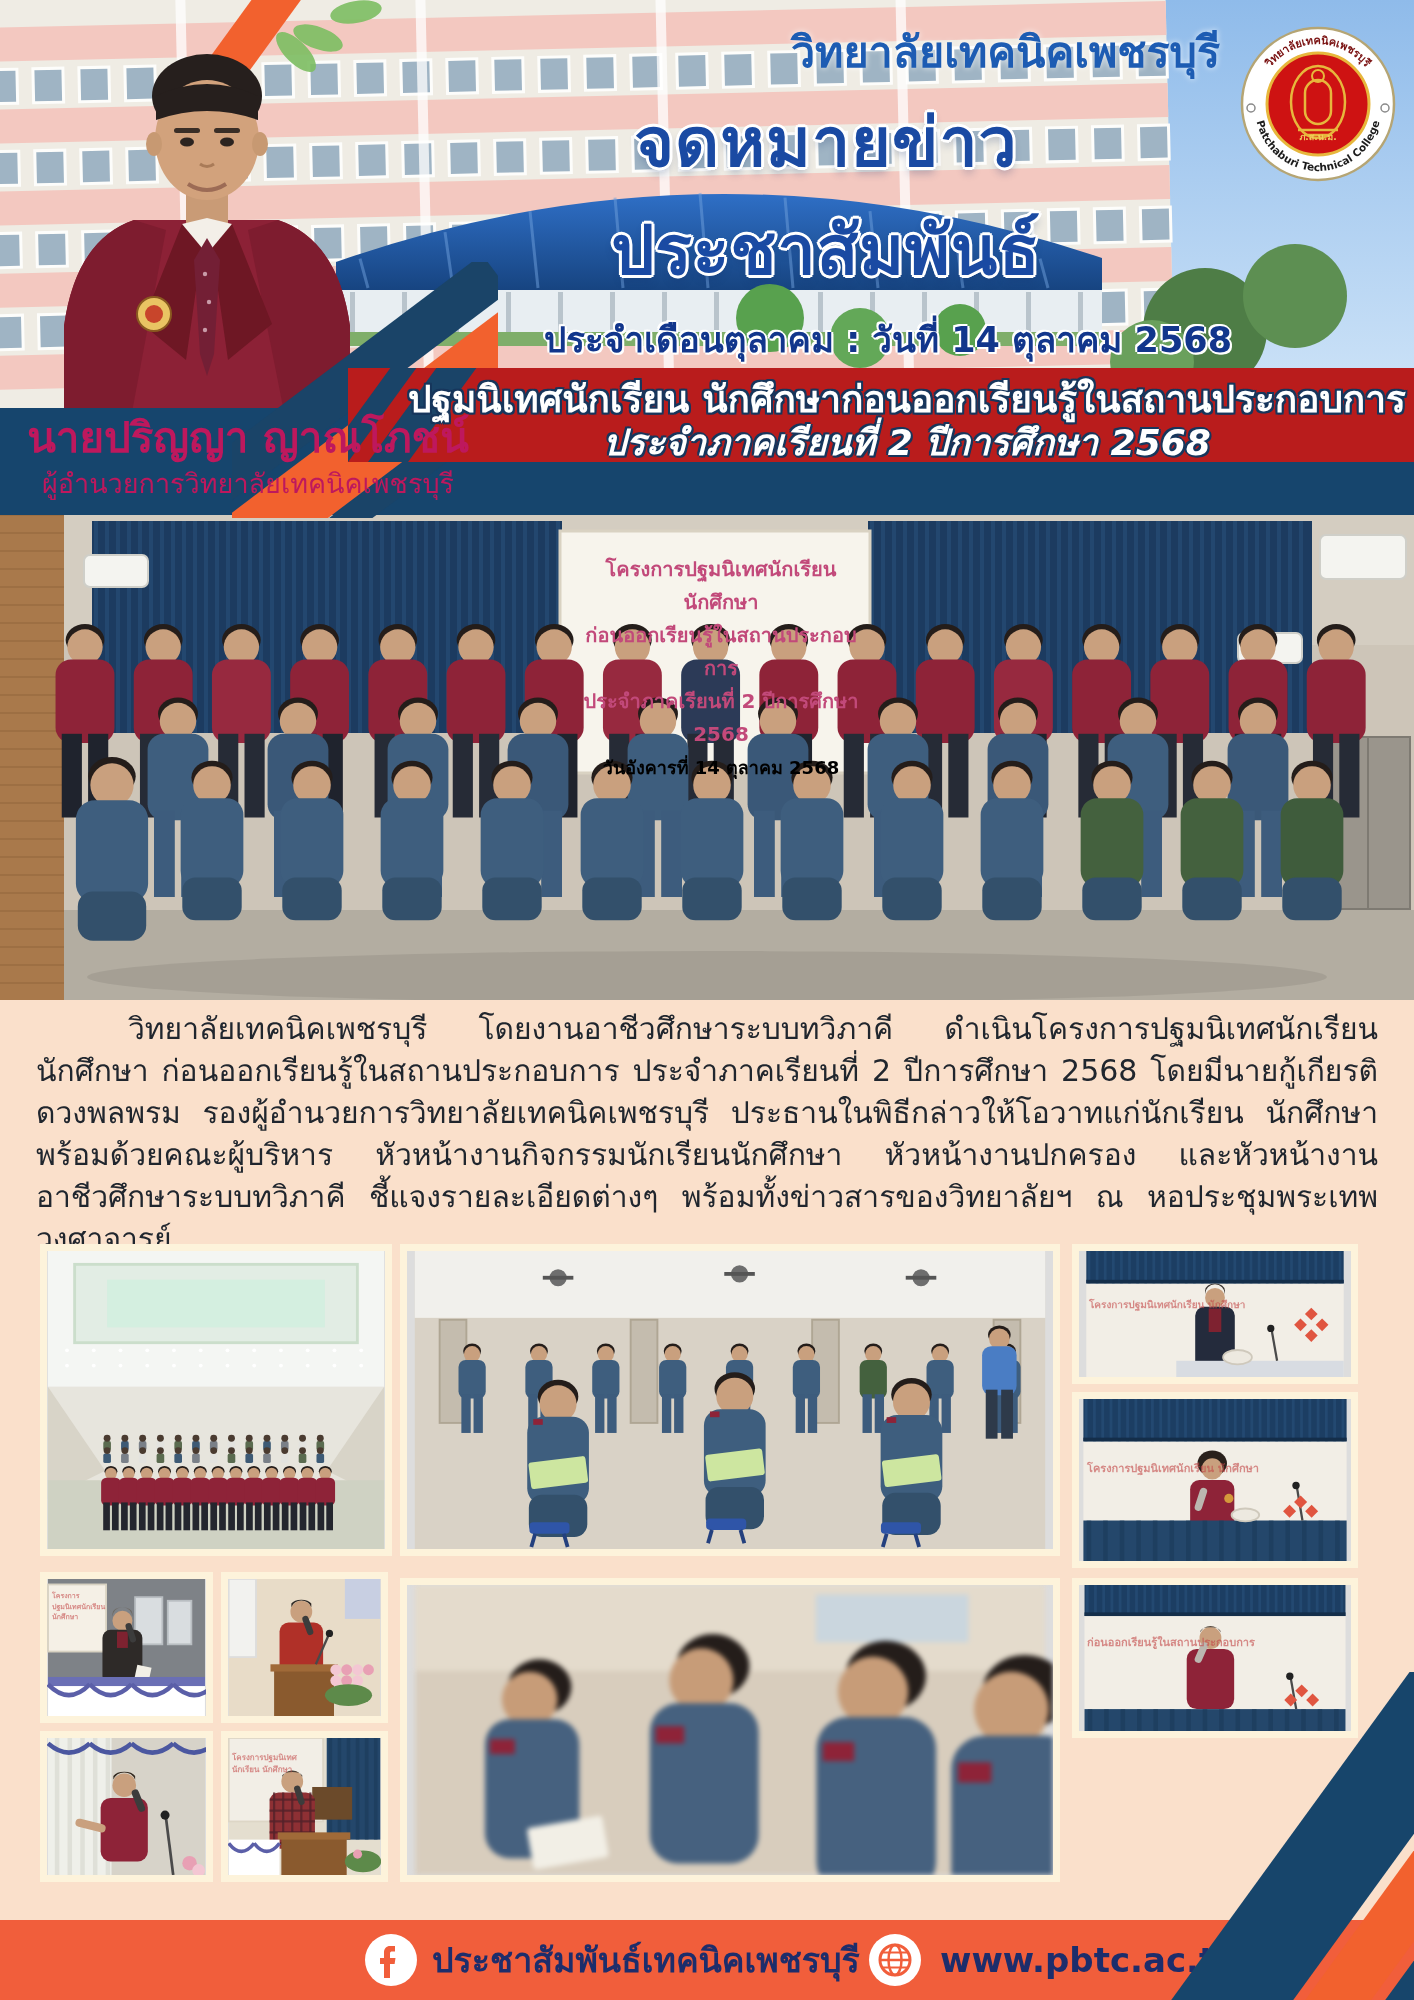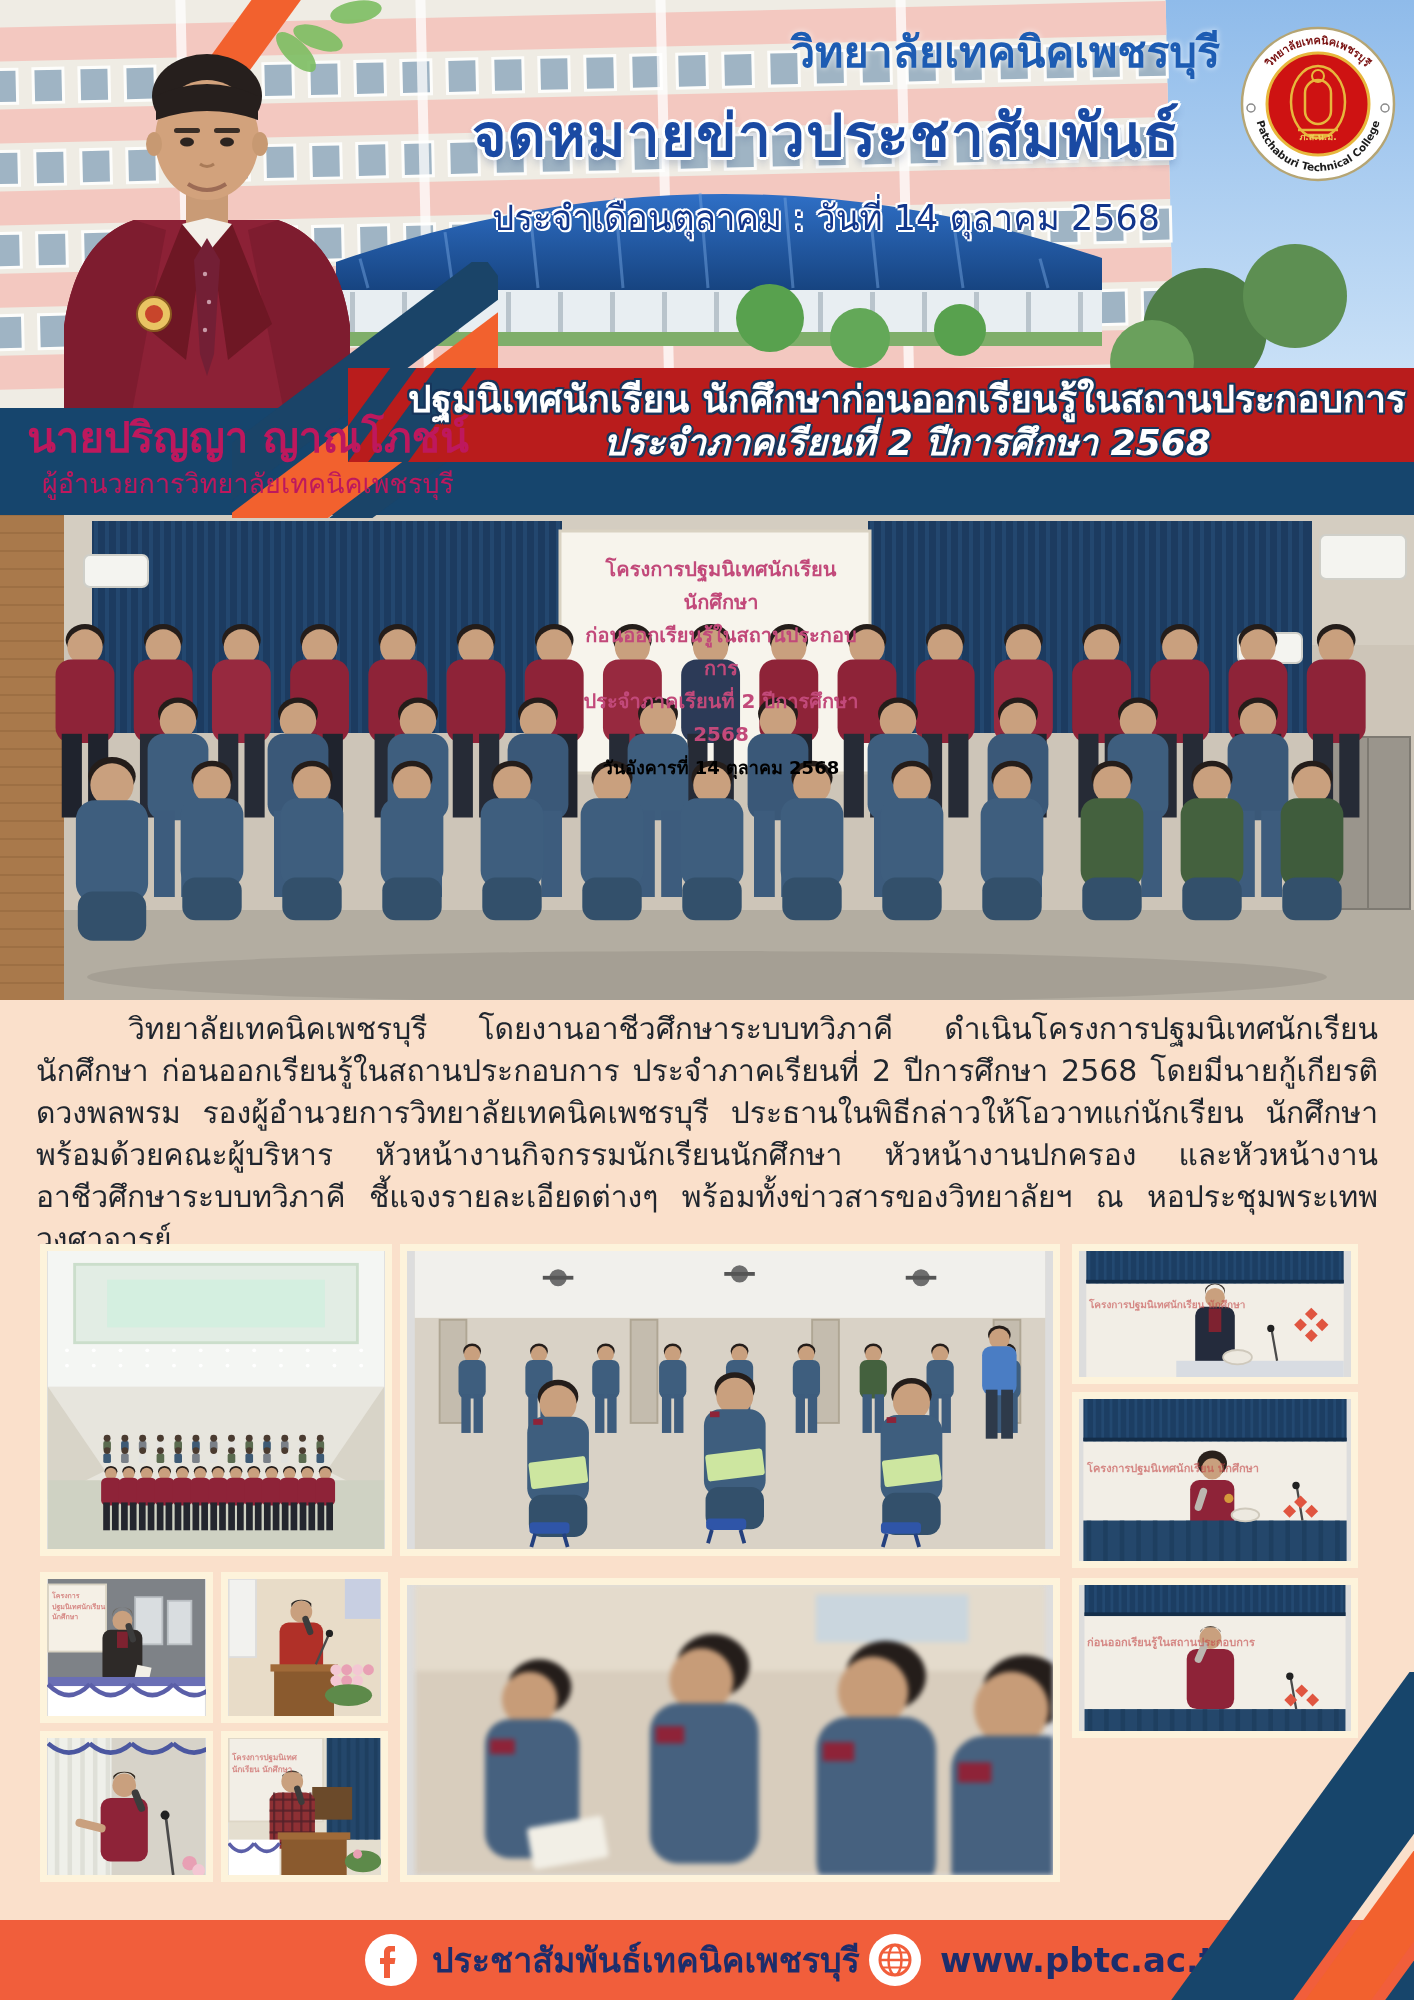--- a/index.html
+++ b/index.html
@@ -7,24 +7,24 @@
         font-family:"DejaVu Sans","Liberation Sans",sans-serif;}
   .abs{position:absolute;}
   svg{display:block;}
 
   
   #header-photo{left:0;top:0;width:1414px;height:470px;z-index:0;}
   #portrait{left:36px;top:24px;width:340px;height:388px;z-index:2;}
   #masthead{left:420px;top:18px;width:812px;z-index:2;text-align:center;}
   .college-line{font-size:43px;font-weight:700;color:#1D5CB3;text-align:right;padding-right:12px;
      text-shadow:0 0 6px rgba(255,255,255,.8);}
-  .big-title{font-size:59px;font-weight:800;color:#1A4AA3;letter-spacing:1px;margin-top:2px;
+  .big-title{font-size:68px;font-weight:800;color:#1A4AA3;letter-spacing:1px;margin-top:2px;
      text-shadow:3px 0 0 #fff,-3px 0 0 #fff,0 3px 0 #fff,0 -3px 0 #fff,2px 2px 0 #fff,-2px -2px 0 #fff,2px -2px 0 #fff,-2px 2px 0 #fff,0 6px 8px rgba(20,50,110,.30);}
-  .issue-line{font-size:35px;font-weight:400;color:#12368C;margin-top:8px;
-     text-shadow:2px 0 0 #fff,-2px 0 0 #fff,0 2px 0 #fff,0 -2px 0 #fff,2px 2px 0 #fff,-2px -2px 0 #fff;}
+  .issue-line{font-size:35px;font-weight:700;color:#12368C;margin-top:8px;
+     text-shadow:2px 0 0 #fff,-2px 0 0 #fff,0 2px 0 #fff,0 -2px 0 #fff,2px 2px 0 #fff,-2px -2px 0 #fff;text-align:right;}
   #logo{left:1238px;top:24px;width:160px;height:160px;z-index:2;}
 
   
   #chevrons{left:232px;top:262px;width:266px;height:256px;overflow:hidden;z-index:3;}
   .stripe{position:absolute;}
   #corner-orange{left:238px;top:-34px;width:40px;height:118px;background:#F2612E;transform:rotate(36deg);z-index:1;}
 
   
   #nameband{left:0;top:408px;width:1414px;height:107px;background:#16456D;z-index:2;}
   #nameplate{left:12px;top:412px;width:472px;z-index:5;text-align:center;color:#be185d;}

